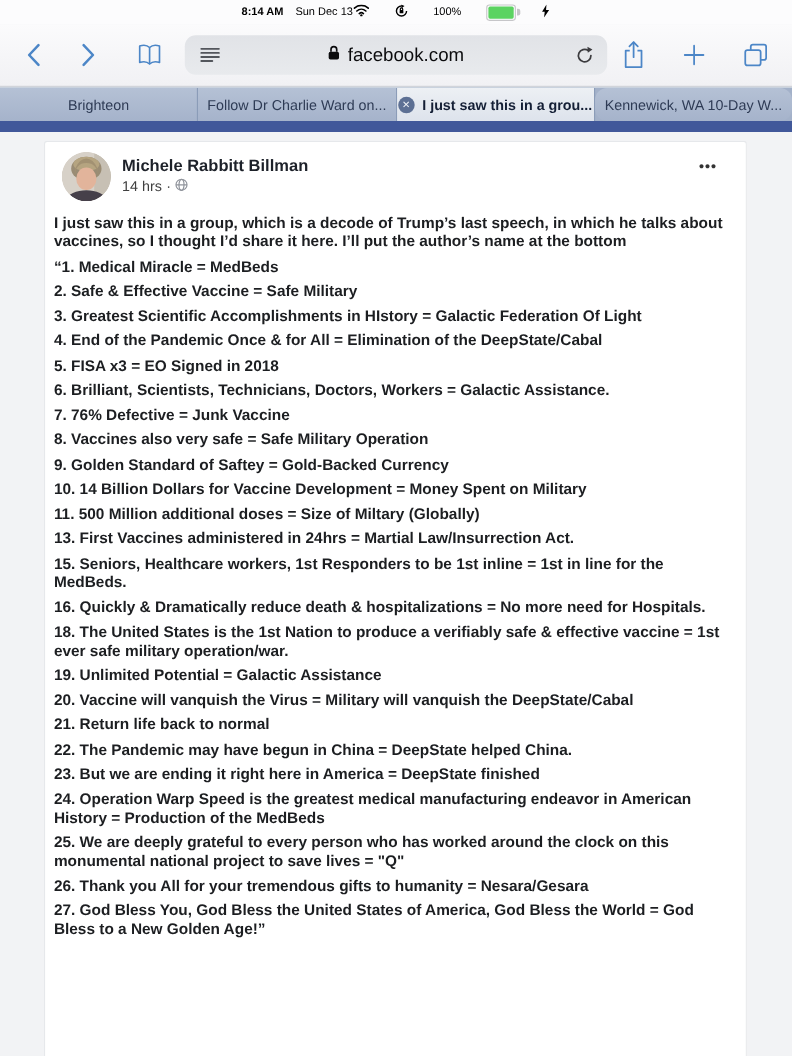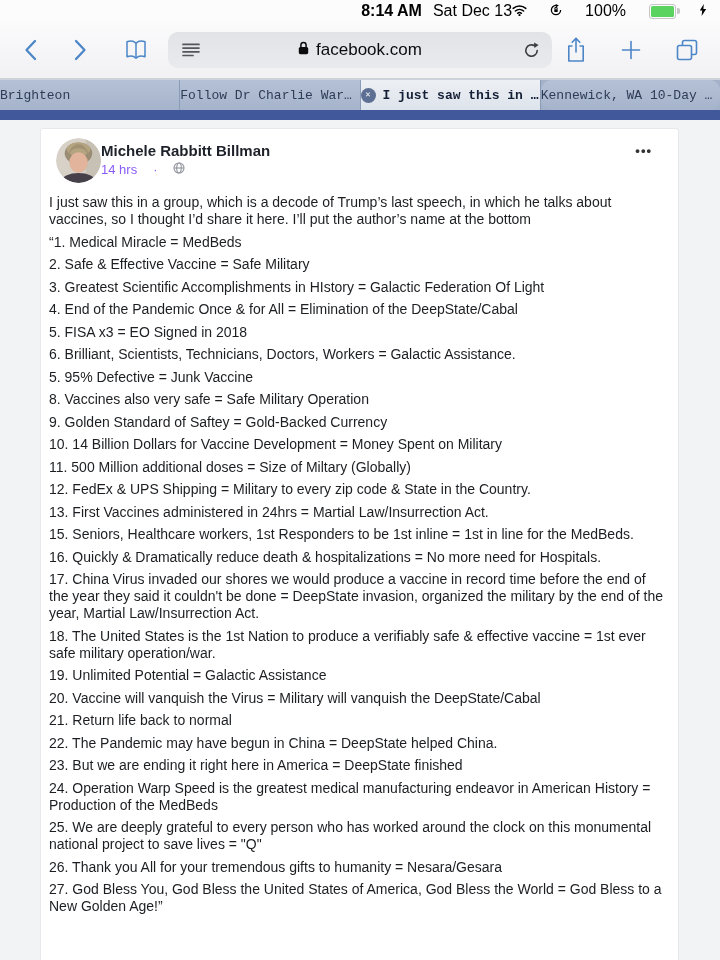--- a/index.html
+++ b/index.html
@@ -3,22 +3,22 @@
 <meta charset="utf-8">
 <style>
   html,body{margin:0;padding:0;background:#000;}
   .screen{
     width:720px;height:960px;position:relative;overflow:hidden;
     font-family:"Liberation Sans",sans-serif;background:#f2f3f5;
     -webkit-font-smoothing:antialiased;
   }
   
   .status-bar{
-    height:22px;background:#fcfcfd;display:flex;justify-content:flex-end;
-    align-items:center;padding:0 13px;font-size:16px;color:#000;
+    height:22px;background:#fcfcfd;display:flex;justify-content:center;
+    align-items:center;padding:0 13px;font-size:10px;color:#000;
   }
   .sb-left{display:flex;gap:11px;align-items:center;}
   .sb-time{font-weight:600;}
   .sb-date{font-weight:400;}
   .sb-right{display:flex;align-items:center;gap:23px;}
   .battery{width:23px;height:11px;border:1px solid #c6c6c9;border-radius:3px;padding:1px;position:relative;box-sizing:content-box;}
   .battery::after{content:"";position:absolute;right:-4.5px;top:3.5px;width:2.5px;height:6px;background:#c6c6c9;border-radius:0 2px 2px 0;}
   .battery-fill{display:block;height:100%;width:100%;border-radius:1.5px;background:var(--battery-green,#5bd361);}
   
   .toolbar{
@@ -33,59 +33,59 @@
     position:absolute;left:168px;top:10px;width:384px;height:36px;
     background:linear-gradient(#e1e3e7,#e8eaed);border-radius:10px;
     display:flex;align-items:center;justify-content:center;
   }
   .reader-btn{position:absolute;left:13px;top:10px;}
   .refresh-btn{position:absolute;right:12px;top:10px;}
   .url-center{display:flex;align-items:center;gap:7px;font-size:17px;color:#0b0b0d;}
   
   .tab-bar{height:30px;display:flex;background:#a3b1c9;border-top:1px solid #c9d2de;}
   .tab{
-    flex:1 1 0;display:flex;align-items:center;justify-content:flex-start;gap:7px;
+    flex:1 1 0;display:flex;align-items:center;justify-content:center;gap:7px;
     font-size:13px;color:#2e3b55;background:linear-gradient(#b5c1d5,#a5b3cb);
-    border-right:1px solid #8b9cb8;overflow:hidden;white-space:nowrap;cursor:pointer;min-width:0;font-family:Liberation Mono, monospace;
+    border-right:1px solid #8b9cb8;overflow:hidden;white-space:nowrap;cursor:pointer;min-width:0;
   }
   .tab:last-child{border-right:none;border-radius:11px;}
   .tab.active{background:linear-gradient(#edf0f4,#dde3ec);color:#141f35;font-weight:700;}
   .tab-close{
     flex:none;width:15px;height:15px;border-radius:50%;background:#5d7094;color:#eef1f6;
     font-size:9px;line-height:15px;text-align:center;font-weight:400;cursor:pointer;
   }
   .tab-label{overflow:hidden;text-overflow:ellipsis;}
   .fb-strip{height:10px;background:var(--facebook-blue,#41589a);}
   
   .page{height:842px;background:#f2f3f5;padding-top:8px;box-sizing:border-box;}
   .post-card{
     margin:0 41px 0 40px;background:#fff;border:1px solid #e6e8eb;border-bottom:none;
     border-radius:3px 3px 0 0;min-height:840px;box-sizing:border-box;
   }
   .post-header{display:flex;padding:9px 14px 2px 15px;position:relative;}
   .avatar{width:45px;height:45px;border-radius:50%;overflow:hidden;flex:none;cursor:pointer;}
-  .header-text{padding-top:4px;}
+  .header-text{margin-left:10px;padding-top:4px;}
   .author{font-size:15px;font-weight:700;color:#1d2129;cursor:pointer;}
-  .meta{margin-top:3px;font-size:13px;color:#8b5cf6;display:flex;align-items:flex-end;gap:16px;}
+  .meta{margin-top:3px;font-size:13px;color:#404040;display:flex;align-items:flex-end;gap:4px;}
   .menu-dots{
     position:absolute;right:20px;top:13px;color:#333;font-size:13px;font-weight:900;
     letter-spacing:1px;cursor:pointer;background:none;border:none;
   }
   .post-body{padding:9px 12px 0 8px;font-size:14px;line-height:17px;color:#1c1e21;}
-  .post-body p{margin:0 0 5.5px;}
+  .post-body p{margin:0 0 5.5px;font-weight:bold;}
 </style>
 </head>
 <body>
 
 <div class="screen">
 
   <div class="status-bar">
     <div class="sb-left">
       <span class="sb-time">8:14 AM</span>
-      <span class="sb-date">Sat Dec 13</span>
+      <span class="sb-date">Sun Dec 13</span>
     </div>
     <div class="sb-right">
       <span>
         <svg width="15" height="11" viewBox="0 0 15 11">
           <path d="M1.2 3.4 A9.3 9.3 0 0 1 13.8 3.4" fill="none" stroke="#000" stroke-width="1.5" stroke-linecap="round"></path>
           <path d="M3.4 6 A6.2 6.2 0 0 1 11.6 6" fill="none" stroke="#000" stroke-width="1.5" stroke-linecap="round"></path>
           <path d="M5.6 8.3 A3 3 0 0 1 9.4 8.3" fill="none" stroke="#000" stroke-width="1.5" stroke-linecap="round"></path>
           <circle cx="7.5" cy="10" r="1.1" fill="#000"></circle>
         </svg>
       </span>
@@ -233,30 +233,28 @@
         <button class="menu-dots">•••</button>
       </div>
       <div class="post-body">
           <p>I just saw this in a group, which is a decode of Trump’s last speech, in which he talks about vaccines, so I thought I’d share it here. I’ll put the author’s name at the bottom</p>
           <p>“1. Medical Miracle = MedBeds</p>
           <p>2. Safe &amp; Effective Vaccine = Safe Military</p>
           <p>3. Greatest Scientific Accomplishments in HIstory = Galactic Federation Of Light</p>
           <p>4. End of the Pandemic Once &amp; for All = Elimination of the DeepState/Cabal</p>
           <p>5. FISA x3 = EO Signed in 2018</p>
           <p>6. Brilliant, Scientists, Technicians, Doctors, Workers = Galactic Assistance.</p>
-          <p>5. 95% Defective = Junk Vaccine</p>
+          <p>7. 76% Defective = Junk Vaccine</p>
           <p>8. Vaccines also very safe = Safe Military Operation</p>
           <p>9. Golden Standard of Saftey = Gold-Backed Currency</p>
           <p>10. 14 Billion Dollars for Vaccine Development = Money Spent on Military</p>
           <p>11. 500 Million additional doses = Size of Miltary (Globally)</p>
-          <p>12. FedEx &amp; UPS Shipping = Military to every zip code &amp; State in the Country.</p>
           <p>13. First Vaccines administered in 24hrs = Martial Law/Insurrection Act.</p>
           <p>15. Seniors, Healthcare workers, 1st Responders to be 1st inline = 1st in line for the MedBeds.</p>
           <p>16. Quickly &amp; Dramatically reduce death &amp; hospitalizations = No more need for Hospitals.</p>
-          <p>17. China Virus invaded our shores we would produce a vaccine in record time before the end of the year they said it couldn't be done = DeepState invasion, organized the military by the end of the year, Martial Law/Insurrection Act.</p>
           <p>18. The United States is the 1st Nation to produce a verifiably safe &amp; effective vaccine = 1st ever safe military operation/war.</p>
           <p>19. Unlimited Potential = Galactic Assistance</p>
           <p>20. Vaccine will vanquish the Virus = Military will vanquish the DeepState/Cabal</p>
           <p>21. Return life back to normal</p>
           <p>22. The Pandemic may have begun in China = DeepState helped China.</p>
           <p>23. But we are ending it right here in America = DeepState finished</p>
           <p>24. Operation Warp Speed is the greatest medical manufacturing endeavor in American History = Production of the MedBeds</p>
           <p>25. We are deeply grateful to every person who has worked around the clock on this monumental national project to save lives = "Q"</p>
           <p>26. Thank you All for your tremendous gifts to humanity = Nesara/Gesara</p>
           <p>27. God Bless You, God Bless the United States of America, God Bless the World = God Bless to a New Golden Age!”</p>

